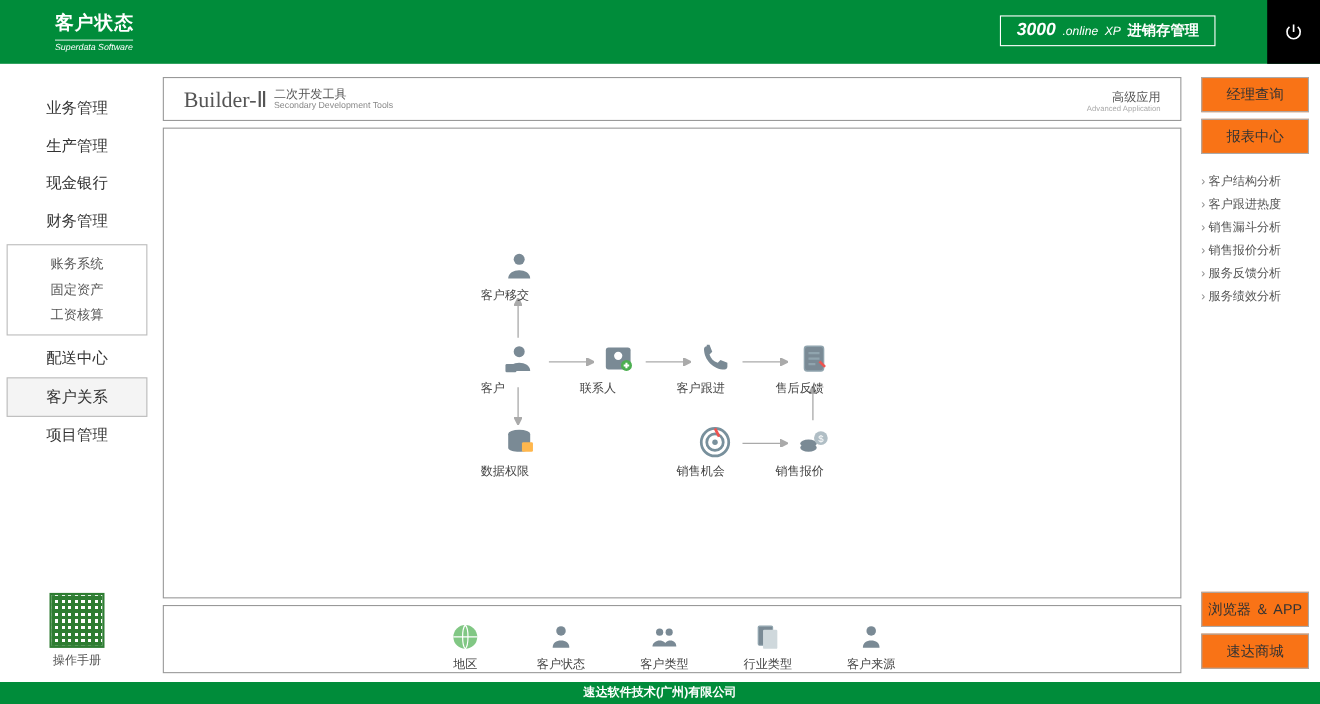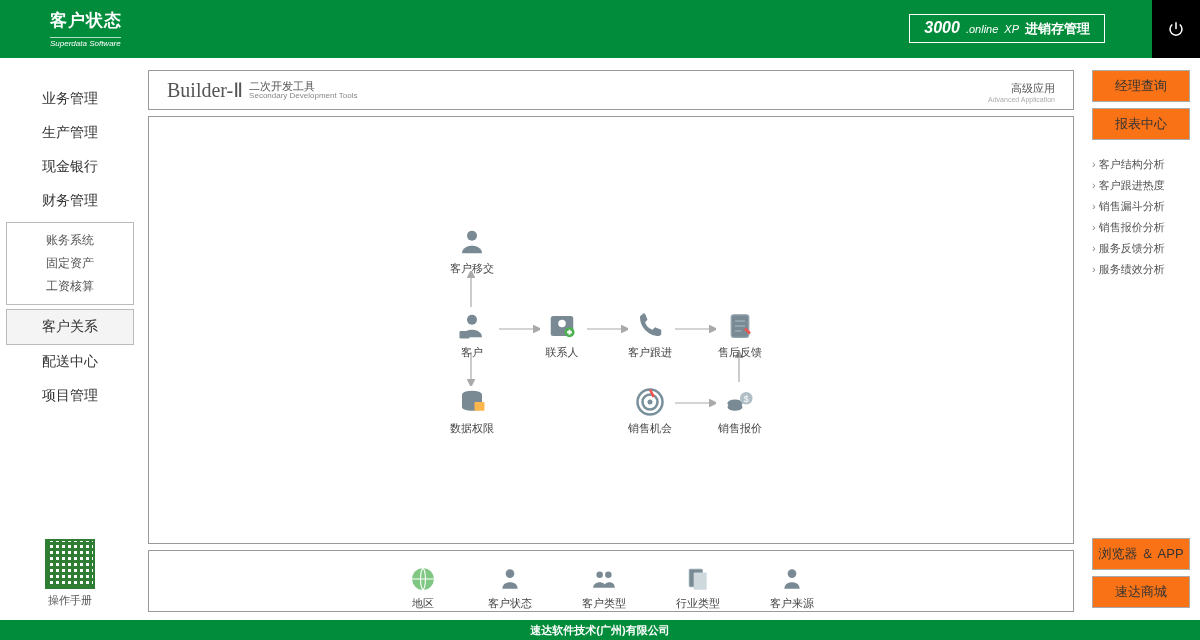--- a/index.html
+++ b/index.html
@@ -36,21 +36,21 @@
 .main { flex: 1; padding: 12px 8px 8px 8px; display: flex; flex-direction: column; gap: 6px; }
 .panel { border: 1px solid #999; background: #fff; }
 .panel-header { height: 40px; display: flex; align-items: center; padding: 16px 18px; position: relative; }
 .builder-title { font-size: 20px; font-family: Georgia, serif; color: #555; }
 .builder-sub { margin-left: 6px; font-size: 11px; color: #555; line-height: 1; }
 .builder-sub .en { font-size: 8px; color: #888; display: block; }
 .adv { position: absolute; right: 18px; top: 10px; font-size: 11px; color: #555; text-align: right; }
 .adv .en { font-size: 7px; color: #aaa; display: block; }
 
 .canvas { flex: 1; position: relative; }
-.node { position: absolute; width: 70px; text-align: center; cursor: pointer; }
+.node { position: absolute; width: 70px; cursor: pointer; }
 .node .icon-box { width: 34px; height: 34px; margin: 0 auto 2px auto; display: flex; align-items: center; justify-content: center; }
 .node .lbl { font-size: 11px; color: #444; }
 .arrow { position: absolute; stroke: #aaa; stroke-width: 1.2; fill: #aaa; }
 
 .bottom-panel { height: 62px; display: flex; align-items: flex-end; justify-content: center; gap: 50px; }
 .bnode { text-align: center; cursor: pointer; }
 .bnode .icon-box { width: 30px; height: 30px; margin: 0 auto 2px auto; display: flex; align-items: center; justify-content: center; }
 .bnode .lbl { font-size: 11px; color: #444; }
 
 .sidebar-right { width: 118px; padding: 12px 10px; display: flex; flex-direction: column; gap: 6px; }
@@ -91,22 +91,22 @@
   <div class="sidebar-left">
     <div class="nav-item">业务管理</div>
     <div class="nav-item">生产管理</div>
     <div class="nav-item">现金银行</div>
     <div class="nav-item">财务管理</div>
     <div class="sub-group">
       <div class="sub">账务系统</div>
       <div class="sub">固定资产</div>
       <div class="sub">工资核算</div>
     </div>
+    <div class="nav-item">配送中心</div>
     <div class="nav-item active">客户关系</div>
-    <div class="nav-item">配送中心</div>
     <div class="nav-item">项目管理</div>
     <div class="spacer"></div>
     <div class="qr-box">
       <div class="qr"></div>
       <div class="qr-label">操作手册</div>
     </div>
   </div>
 
   <div class="main">
     <div class="panel panel-header">

